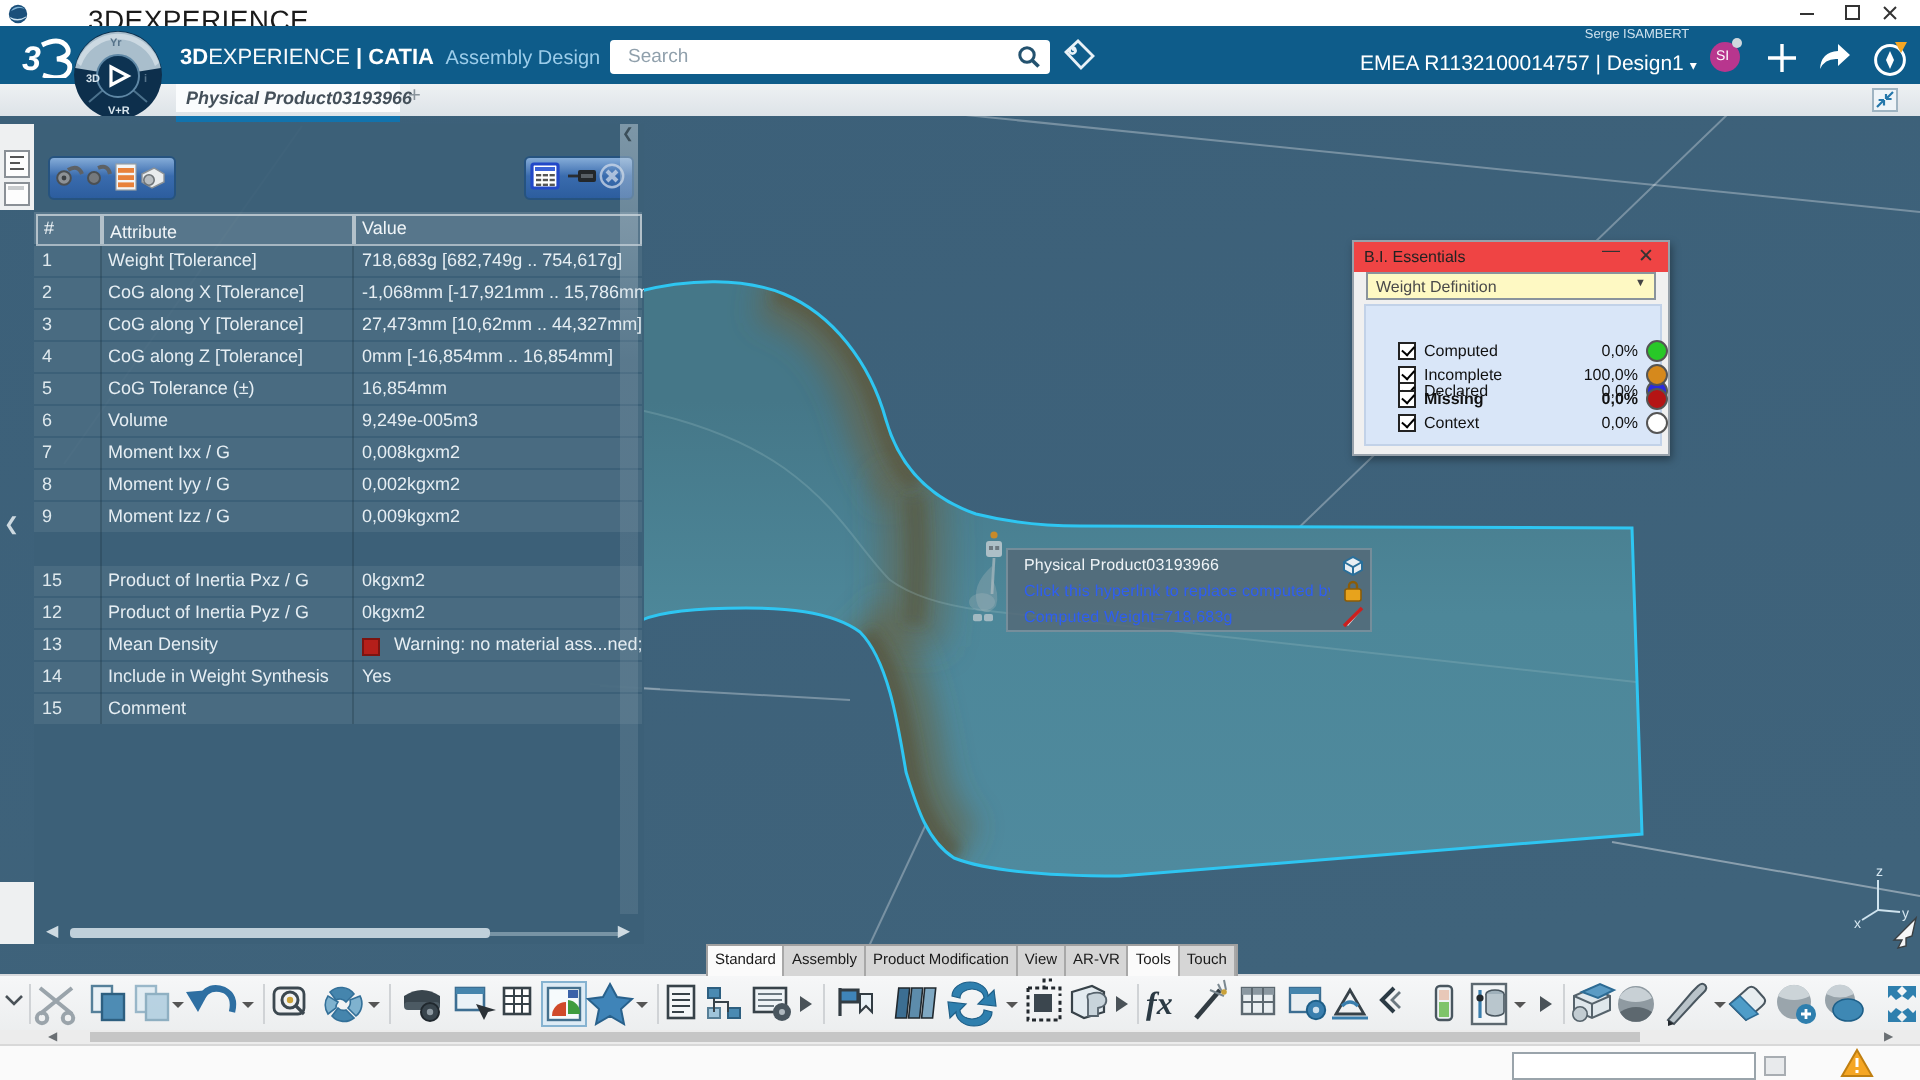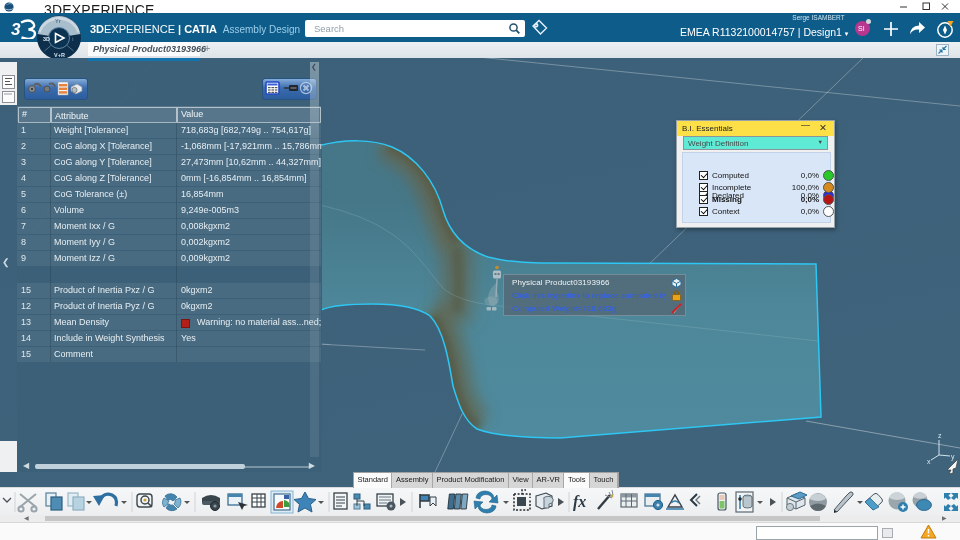--- a/index.html
+++ b/index.html
@@ -382,26 +382,26 @@
     <svg style="position:absolute;right:3px;top:15px;" width="11" height="11" viewBox="0 0 11 11">
       <rect x="1.5" y="4.5" width="8" height="6" rx="1" fill="#e8a31c" stroke="#8a5c08" stroke-width="0.8"></rect>
       <path d="M3.5 4.5 V3 A2 2 0 0 1 7.5 3 V4.5" fill="none" stroke="#8a5c08" stroke-width="1.2"></path>
     </svg>
     <svg style="position:absolute;right:3px;top:28px;" width="11" height="11" viewBox="0 0 11 11">
       <path d="M2 9 L8 2 L10 1 L9 3 L3 10 Z" fill="#d8dde0"></path>
       <path d="M1 10 L10 1" stroke="#cc1f1f" stroke-width="1.8"></path>
     </svg>
   </div>
   <div class="abs" id="bipanel">
-    <div class="abs" style="left:0;top:0;width:100%;height:15px;background:#fde047;">
+    <div class="abs" style="left:0;top:0;width:100%;height:15px;background:#ef4444;">
       <span style="position:absolute;left:5px;top:2.5px;font-size:8px;color:#222;">B.I. Essentials</span>
       <span style="position:absolute;right:24px;top:-1px;font-size:9px;color:#333;">—</span>
       <span style="position:absolute;right:7px;top:1px;font-size:9.5px;color:#333;">✕</span>
     </div>
-    <div class="abs" style="left:6px;top:15px;width:143px;height:12px;background:#5eead4;border:1px solid #8a949c;">
+    <div class="abs" style="left:6px;top:15px;width:143px;height:12px;background:#fef9c3;border:1px solid #8a949c;">
       <span style="position:absolute;left:4px;top:1.5px;font-size:8px;color:#4a4a4a;">Weight Definition</span>
       <span style="position:absolute;right:4px;top:2px;font-size:5.5px;color:#444;">▼</span>
     </div>
     <div class="abs" style="left:5px;top:31px;width:147px;height:69px;background:#d9e6f8;border:1px solid #c2d2e8;">
       <div class="birow" style="top:5px;margin-top:32px;">
           <span class="cb"></span>
           <span class="lbl">Declared</span>
           <span class="pct">0,0%</span>
           <span class="dot" style="background:#2a2adf;"></span>
         </div>

